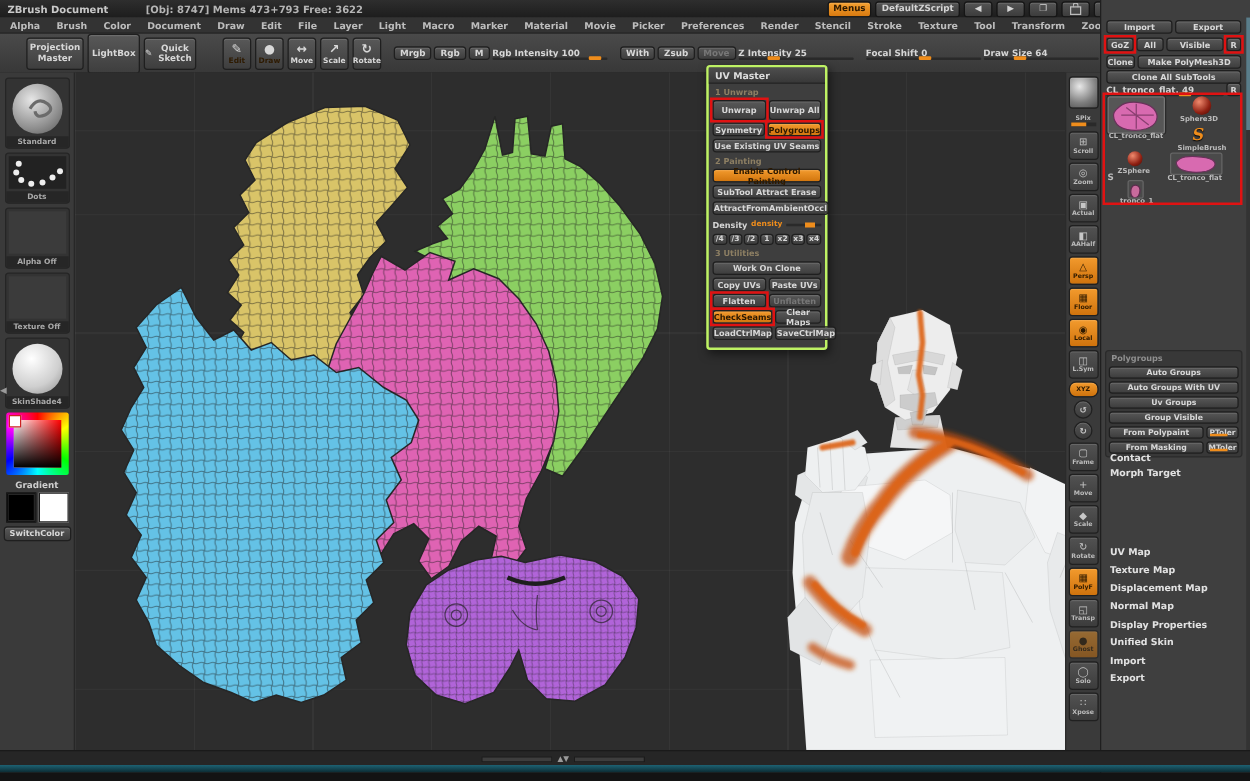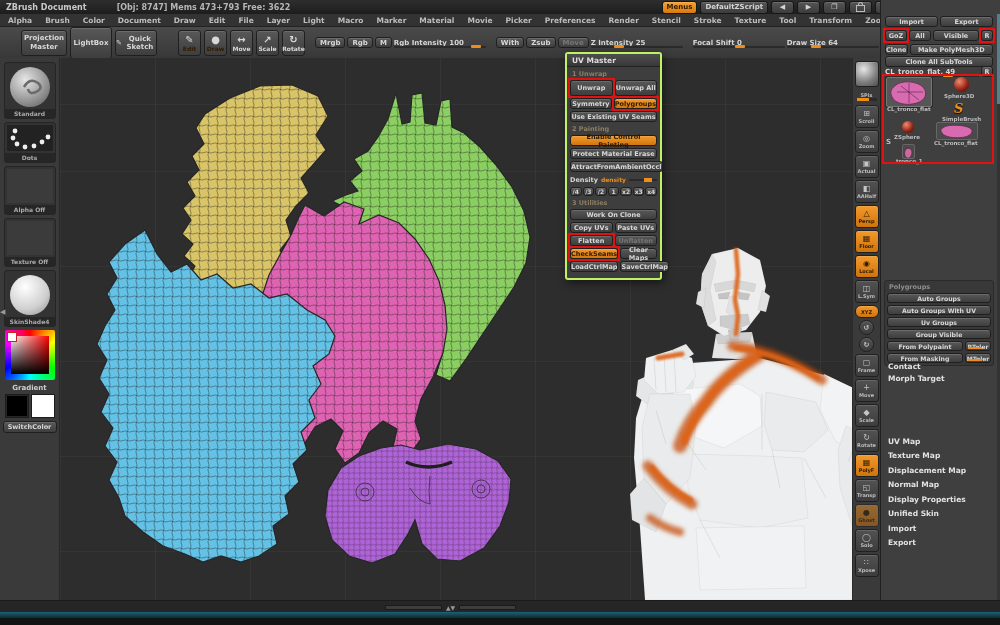--- a/index.html
+++ b/index.html
@@ -428,21 +428,21 @@
       <div class="btn uvbtn orange red-ring">Polygroups</div>
     </div>
     <div class="uvrow">
         <div class="btn uvbtn">Use Existing UV Seams</div>
       </div>
     <div class="sec">2 Painting</div>
     <div class="uvrow">
         <div class="btn uvbtn orange">Enable Control Painting</div>
       </div>
     <div class="uvrow">
-        <div class="btn uvbtn">Protect Material Erase</div>
+        <div class="btn uvbtn">SubTool Attract Erase</div>
       </div>
     <div class="uvrow">
         <div class="btn uvbtn">AttractFromAmbientOccl</div>
       </div>
     <div class="densrow">
       <span class="lab">Density</span>
       <span class="dval">density</span>
       <span class="dtrack">
           <i></i>
         </span>

